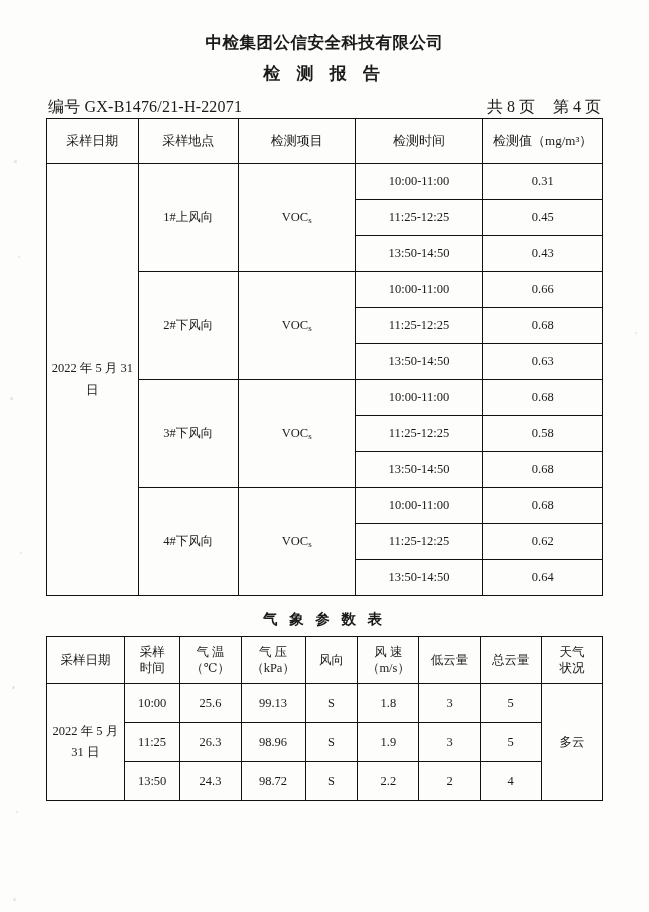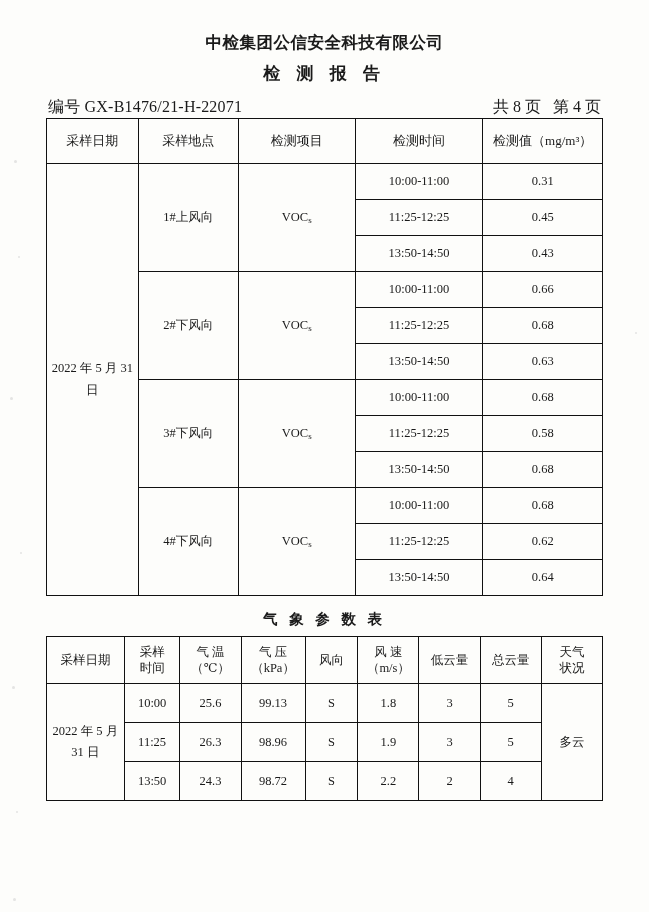--- a/index.html
+++ b/index.html
@@ -49,21 +49,21 @@
     justify-content: space-between;
     align-items: flex-end;
     font-size: 16px;
     margin-top: 12px;
     padding: 0 2px;
   }
   .meta-left {
     letter-spacing: .2px;
   }
   .meta-right span {
-    margin-left: 8px;
+    margin-left: 14px;
   }
   .section-title {
     text-align: center;
     font-size: 14.5px;
     font-weight: bold;
     margin-top: 14px;
     margin-bottom: 7px;
     letter-spacing: 1px;
   }
   .section-title.spaced {

